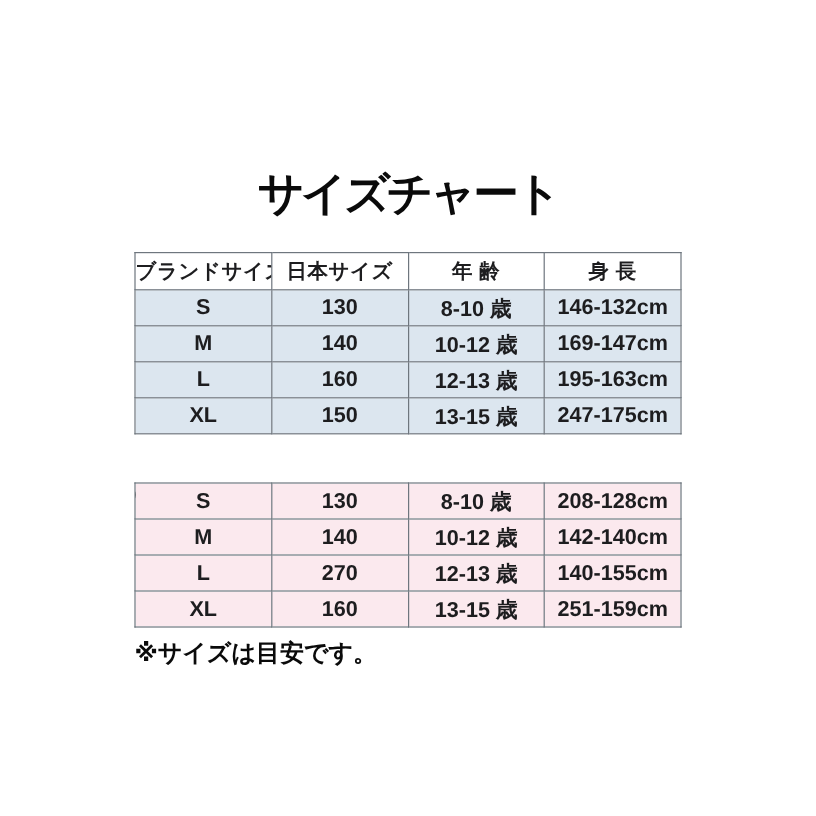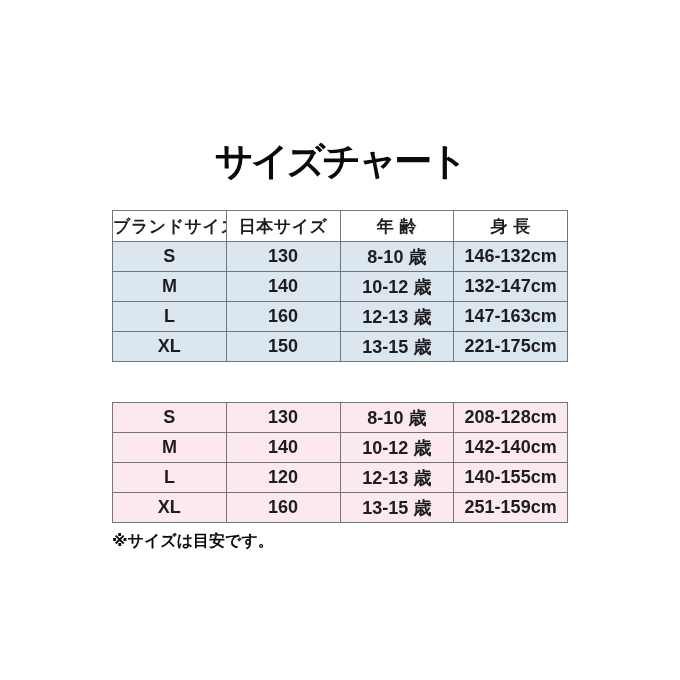--- a/index.html
+++ b/index.html
@@ -69,21 +69,21 @@
     font-size: 17px;
     font-weight: 700;
     color: #1a1a1a;
     letter-spacing: 0.5px;
     margin-top: 29px;
   }
   .footnote {
     position: absolute;
     left: 112px;
     top: 531px;
-    font-size: 16px;
+    font-size: 20px;
     font-weight: 800;
     color: var(--title-color);
   }
 </style>
 </head>
 <body>
 
 <div class="page">
 
   <div class="title">サイズチャート</div>
@@ -101,33 +101,33 @@
       <tr>
         <td>S</td>
         <td>130</td>
         <td>8-10 歳</td>
         <td>146-132cm</td>
       </tr>
       <tr>
         <td>M</td>
         <td>140</td>
         <td>10-12 歳</td>
-        <td>132-147cm</td>
+        <td>169-147cm</td>
       </tr>
       <tr>
         <td>L</td>
         <td>160</td>
         <td>12-13 歳</td>
-        <td>147-163cm</td>
+        <td>195-163cm</td>
       </tr>
       <tr>
         <td>XL</td>
         <td>150</td>
         <td>13-15 歳</td>
-        <td>221-175cm</td>
+        <td>247-175cm</td>
       </tr>
     </tbody>
   </table>
 
   <div class="girls-label">GIRLS</div>
 
   <table class="size-table" id="girls-table">
     <tbody>
       <tr>
         <td>S</td>
@@ -136,21 +136,21 @@
         <td>208-128cm</td>
       </tr>
       <tr>
         <td>M</td>
         <td>140</td>
         <td>10-12 歳</td>
         <td>142-140cm</td>
       </tr>
       <tr>
         <td>L</td>
-        <td>120</td>
+        <td>270</td>
         <td>12-13 歳</td>
         <td>140-155cm</td>
       </tr>
       <tr>
         <td>XL</td>
         <td>160</td>
         <td>13-15 歳</td>
         <td>251-159cm</td>
       </tr>
     </tbody>

